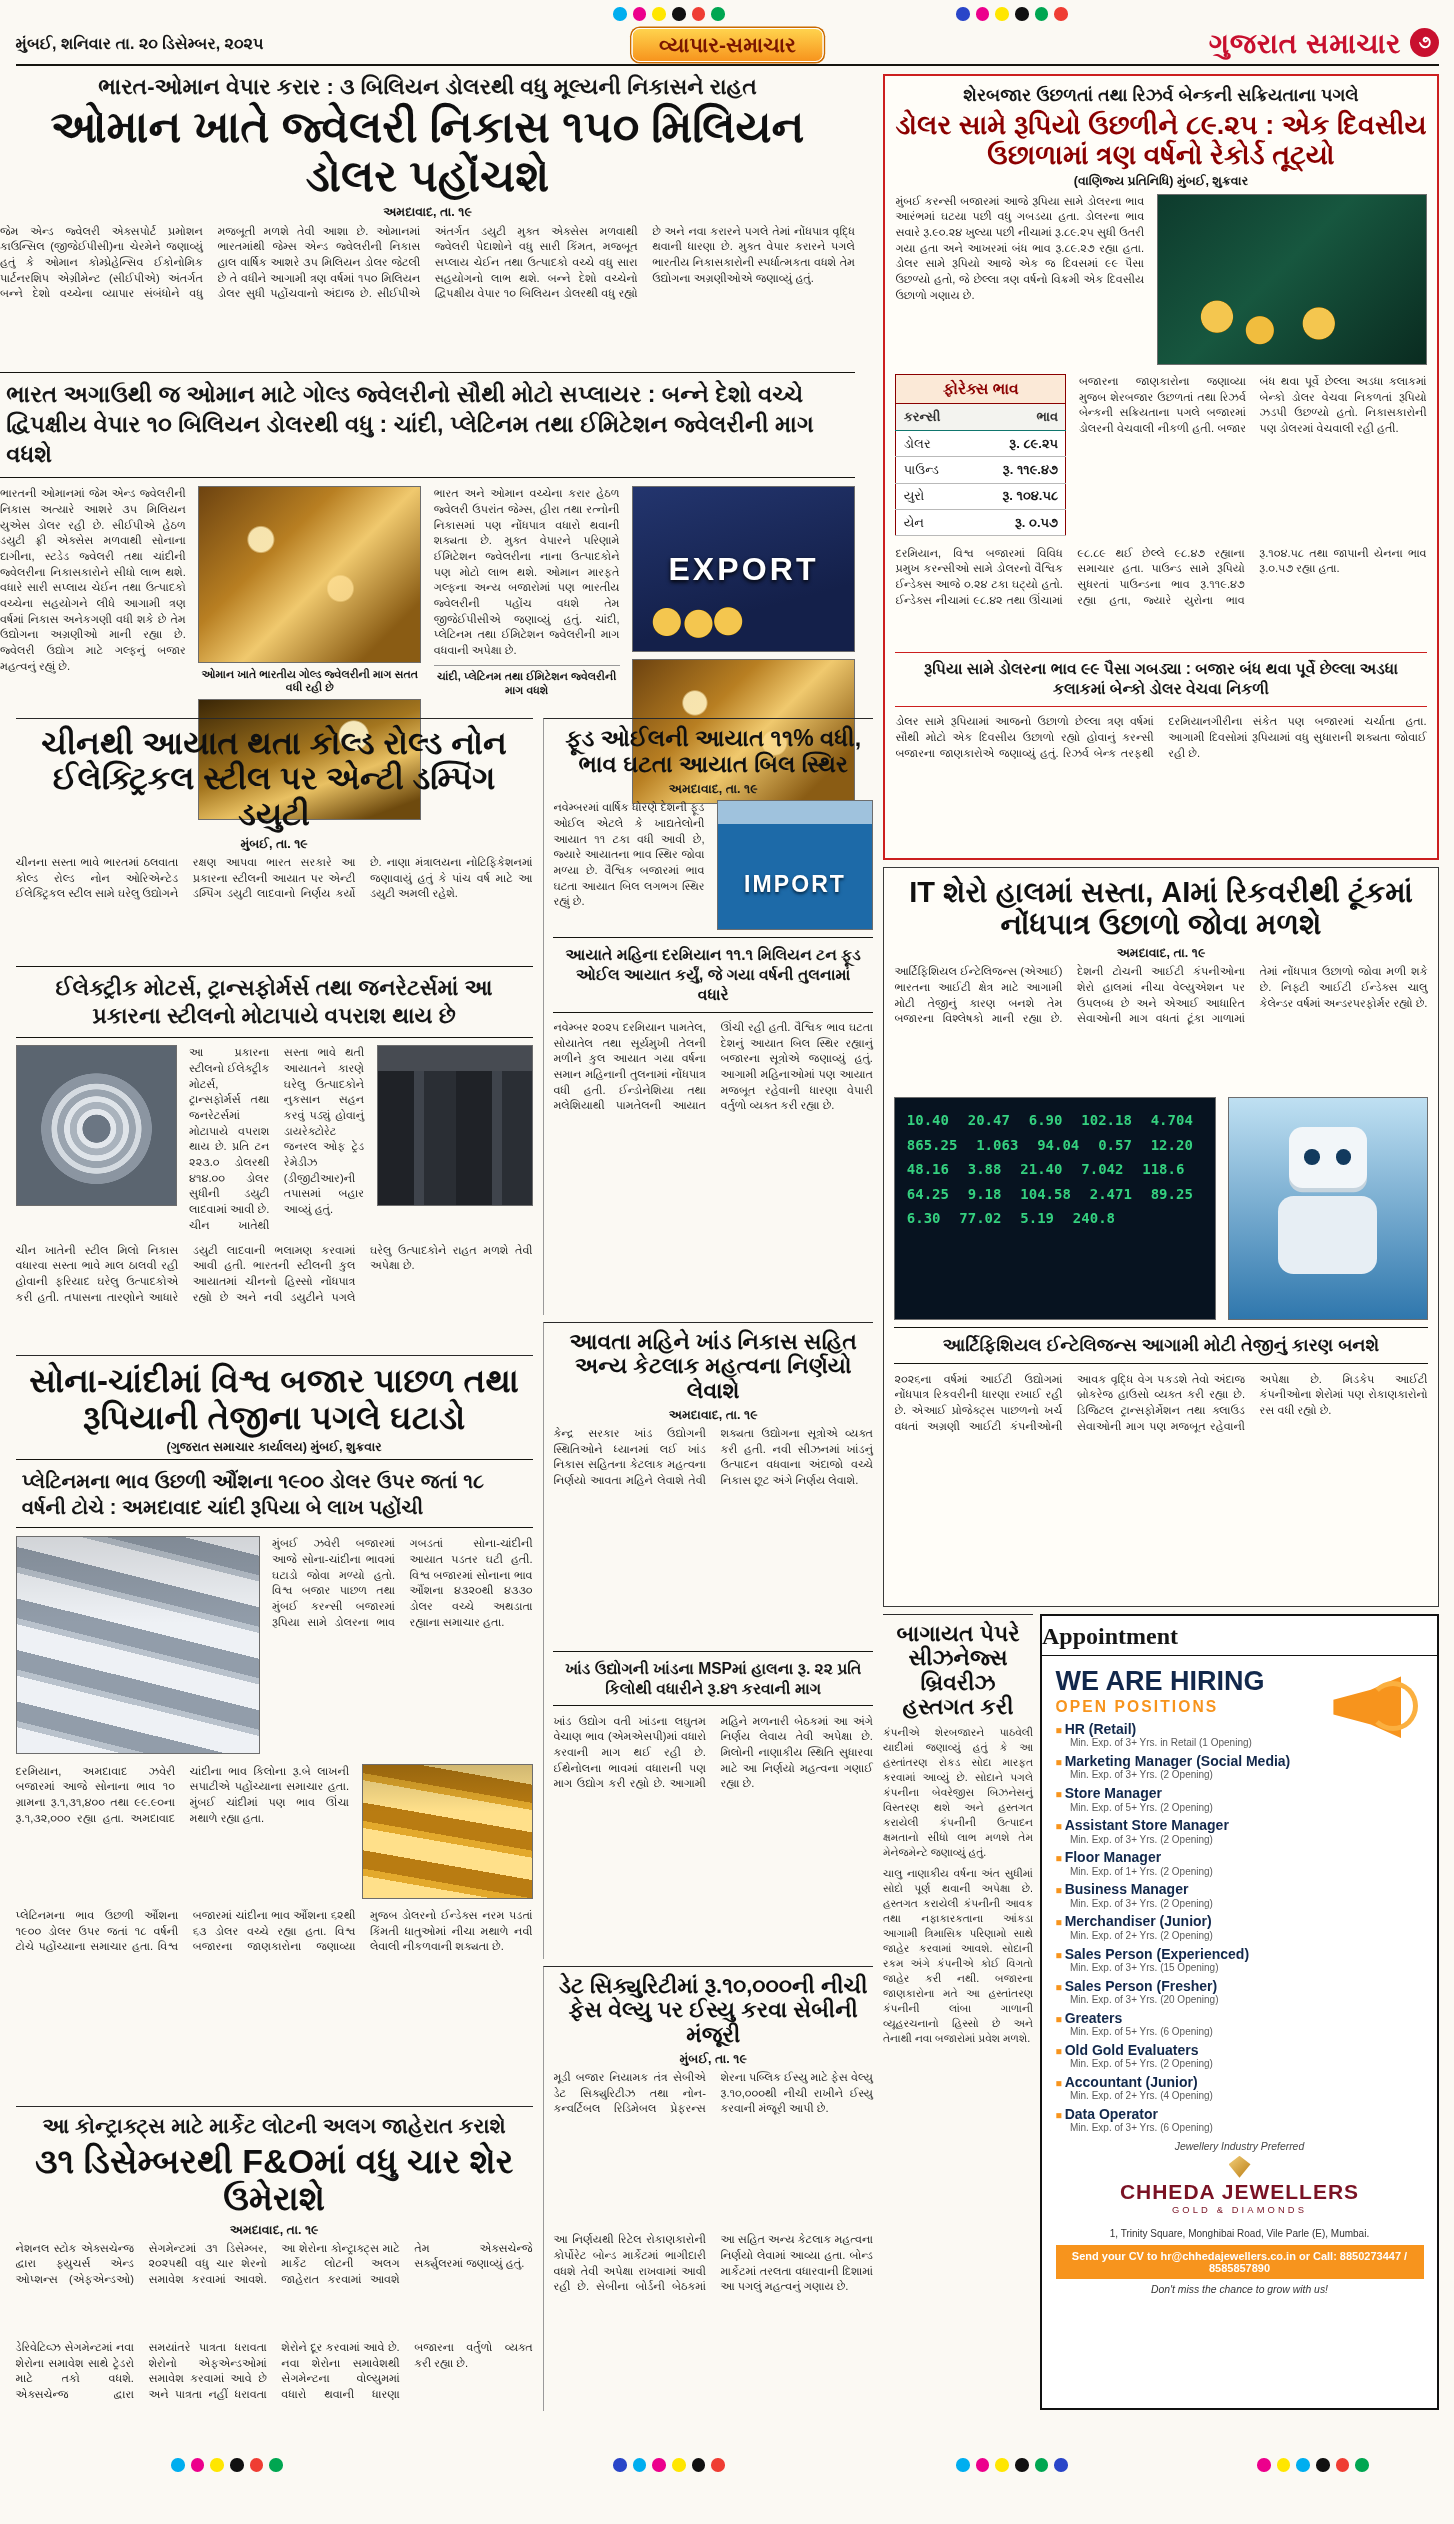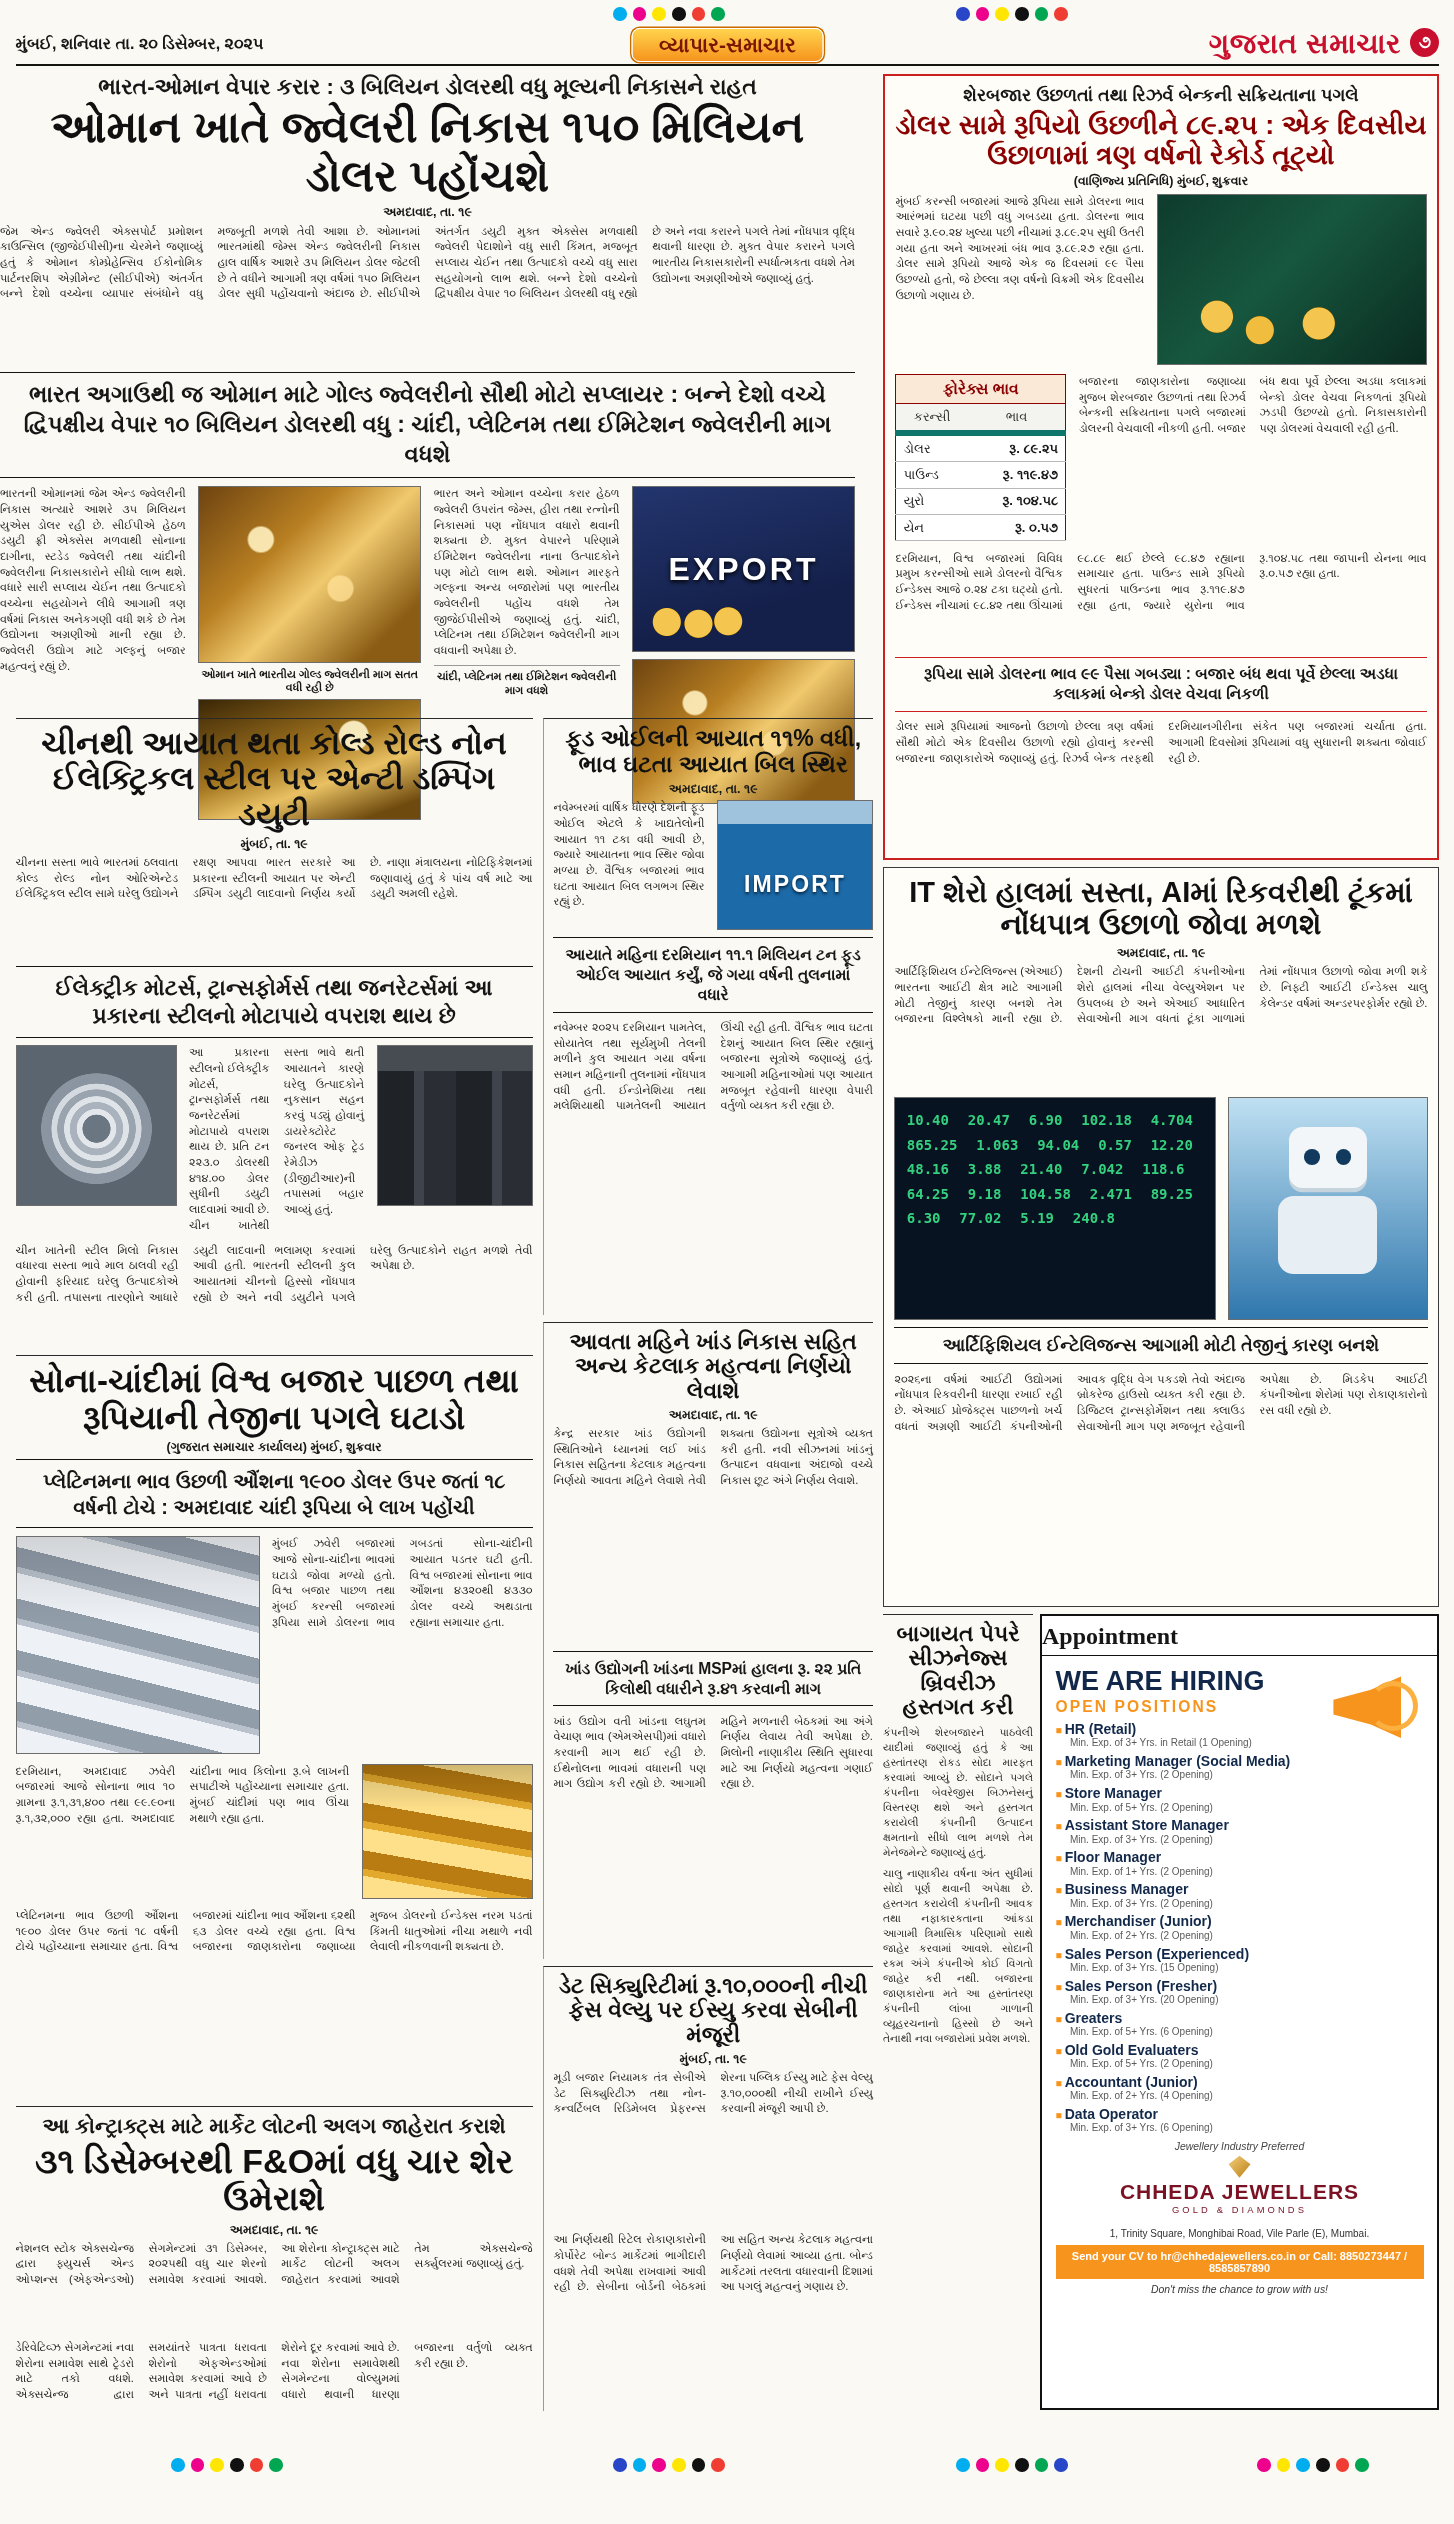--- a/index.html
+++ b/index.html
@@ -30,21 +30,21 @@
   .region { position:absolute; }
   .kicker { font-weight:800; text-align:center; line-height:1.15; }
   .headline { font-weight:800; text-align:center; line-height:1.1; color:#101010; }
   .dateline { text-align:center; font-weight:700; font-size:12.5px; margin:5.2px 0 3.1px; }
   .byline { text-align:center; font-weight:700; font-size:12.5px; margin:4.2px 0; }
   .body { font-size:11.2px; line-height:1.4; text-align:justify; color:#1d1d1d; }
   .cols2 { column-count:2; column-gap:14.5px; }
   .cols3 { column-count:3; column-gap:14.5px; }
   .cols4 { column-count:4; column-gap:14.5px; }
   .deck { border-top:1.6px solid #15150f; border-bottom:1.6px solid #15150f; font-weight:800;
-          text-align:center; padding:7.3px 6.2px; line-height:1.3; }
+          text-align:left; padding:7.3px 6.2px; line-height:1.3; }
   .subhead { border-top:1.6px solid #15150f; border-bottom:1.6px solid #15150f; font-weight:800;
              text-align:center; padding:6.2px 5.2px; line-height:1.3; margin:7.3px 0; }
   .photo { position:relative; overflow:hidden; border:0.5px solid #6d6d6d; }
   .caption { font-size:11px; font-weight:700; text-align:center; padding:4.2px 2.1px; line-height:1.25; }
   .row { display:flex; gap:12.5px; }
   .rule-top { border-top:1.6px solid #2a2a2a; padding-top:7.3px; }
   .vline-left { border-left:0.5px solid #9a9a9a; padding-left:9.4px; }
 
   
   .jewelry { background:
@@ -94,21 +94,21 @@
   
   .redbox { border:2.1px solid #cc1f1f; padding:9.4px 10.4px; background:#fffdf8; }
   .graybox { border:1.6px solid #3a3a3a; padding:9.4px 10.4px; background:#fffdf8; }
 
   
   .fx { width:100%; border-collapse:collapse; border:1.6px solid #8b0000; background:#fff; }
   .fx th { background:#fbe9d7; color:#8b0000; font-size:15.6px; font-weight:800; padding:5.2px 3.1px;
            border-bottom:1px solid #8b0000; }
   .fx td { font-size:13px; padding:4.7px 7.3px; border-bottom:0.5px solid #b9b9b9; }
   .fx td.r { text-align:right; font-weight:700; }
-  .fx .colhead td { font-weight:400; background:#f3f3ef; color:#333; border-bottom:6px solid #0f766e;text-align:center; }
+  .fx .colhead td { font-weight:700; background:#f3f3ef; color:#333; border-bottom:1px solid #0f766e; }
 
   
   .appt { border:2.1px solid #111; background:#ffffff; }
   .appt-title { text-align:left; font-family:"Liberation Serif", serif; font-size:24px;
                 font-weight:700; padding:7.3px 0 5.2px; border-bottom:1.6px solid #111; }
   .appt-inner { padding:10.4px 13.5px 7.3px; position:relative; }
   .hire-hd { font-size:27px; font-weight:800; color:#12284b; line-height:1.05; }
   .hire-sub { font-size:15.6px; font-weight:800; color:#f7941d; letter-spacing:2.1px; margin-top:3.1px; }
   .mega { position:absolute; right:15.6px; top:13.5px; width:88px; height:78px; }
   .mega .horn { position:absolute; left:0; top:6.2px; width:68px; height:62px; background:#f7941d;

